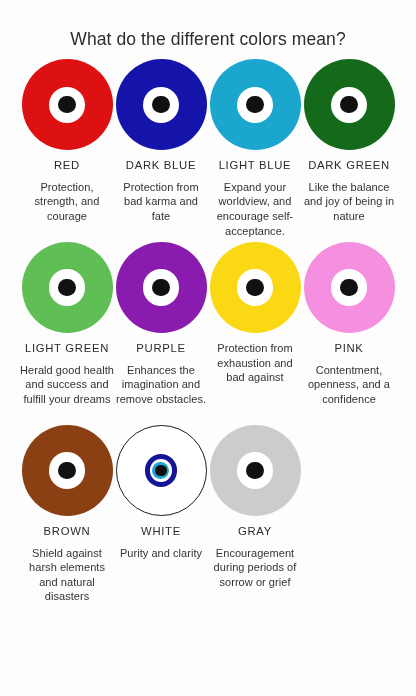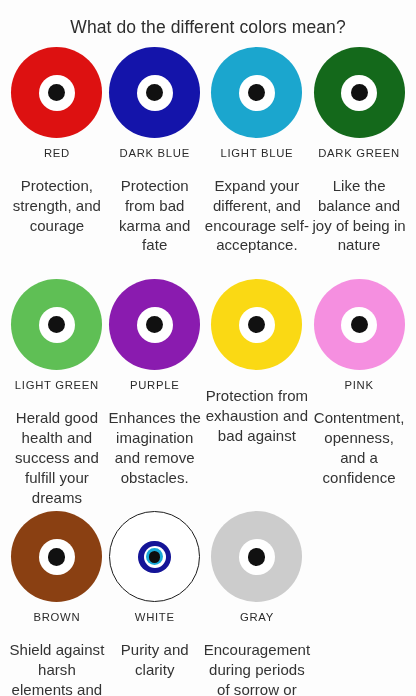--- a/index.html
+++ b/index.html
@@ -7,21 +7,21 @@
     width:416px;height:696px;
     background:#fdfdfd;
     font-family:"Liberation Sans", sans-serif;
     color:#2b2b2b;
     overflow:hidden;
     position:relative;
   }
   .page{
     width:416px;height:696px;
     box-sizing:border-box;
-    padding:0;
+    padding:12px;
     display:flex;
     flex-direction:column;
   }
   .title{
     text-align:center;
     font-size:17.5px;
     font-weight:400;
     letter-spacing:.1px;
     color:#2d2d2d;
     margin:18px 0 0 0;
@@ -99,22 +99,22 @@
   .label{
     margin-top:9px;
     font-size:11.3px;
     letter-spacing:.7px;
     color:#2b2b2b;
     text-align:center;
     line-height:1.1;
     font-weight:400;
   }
   .desc{
-    margin-top:16px;
-    font-size:15px;
+    margin-top:8px;
+    font-size:11px;
     line-height:1.33;
     text-align:center;
     color:#333333;
     max-width:128px;
     letter-spacing:.05px;
   }
 </style>
 </head>
 <body>
 
@@ -141,21 +141,21 @@
         <div class="label">DARK BLUE</div>
         <div class="desc">Protection from bad karma and fate</div>
       </div>
       <div class="cell">
         <div class="eye" style="background: rgb(27, 166, 206);">
           <div class="eye-white-ring">
             <div class="pupil"></div>
           </div>
         </div>
         <div class="label">LIGHT BLUE</div>
-        <div class="desc">Expand your different, and encourage self-acceptance.</div>
+        <div class="desc">Expand your worldview, and encourage self-acceptance.</div>
       </div>
       <div class="cell">
         <div class="eye" style="background: rgb(20, 105, 27);">
           <div class="eye-white-ring">
             <div class="pupil"></div>
           </div>
         </div>
         <div class="label">DARK GREEN</div>
         <div class="desc">Like the balance and joy of being in nature</div>
       </div>

